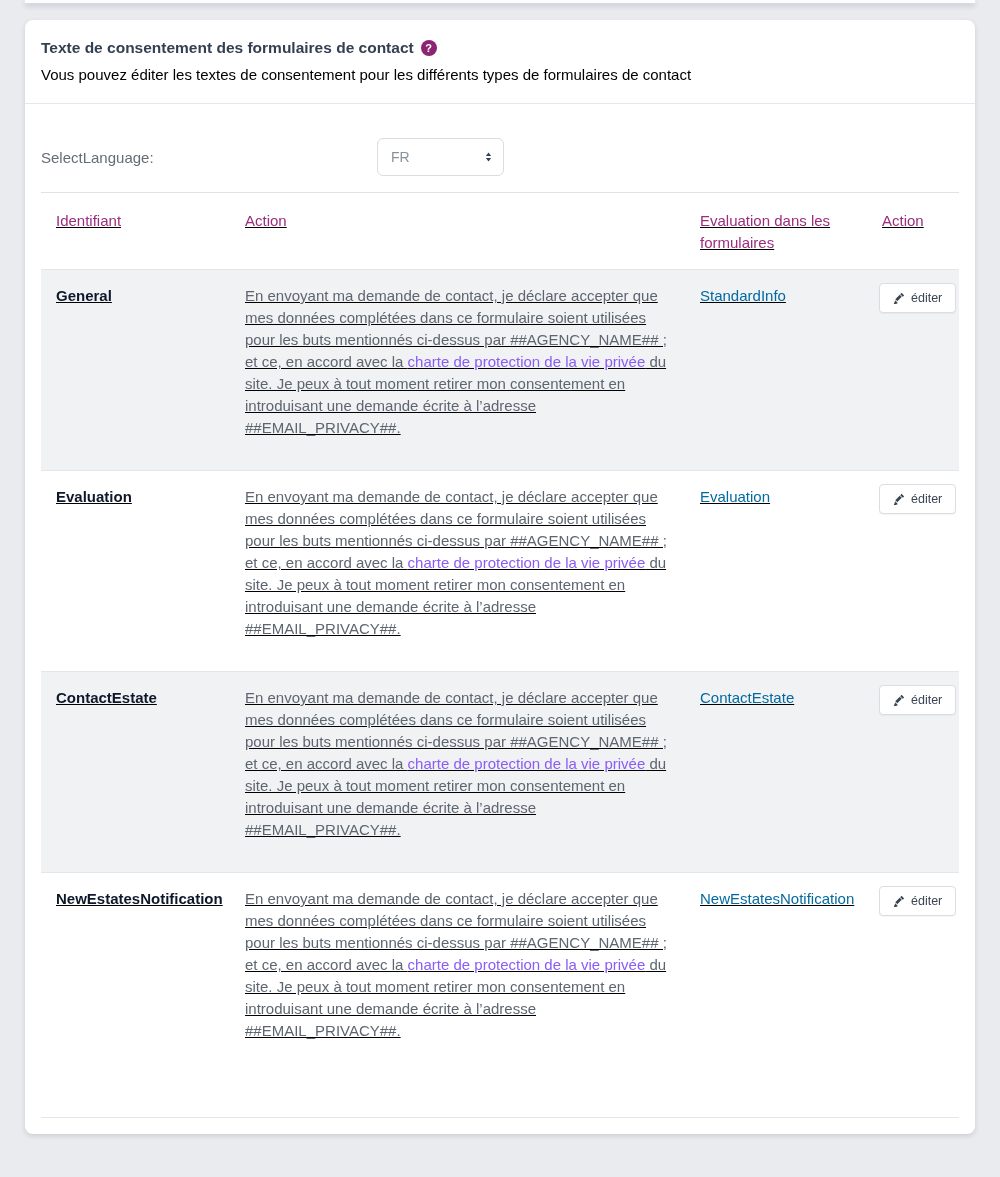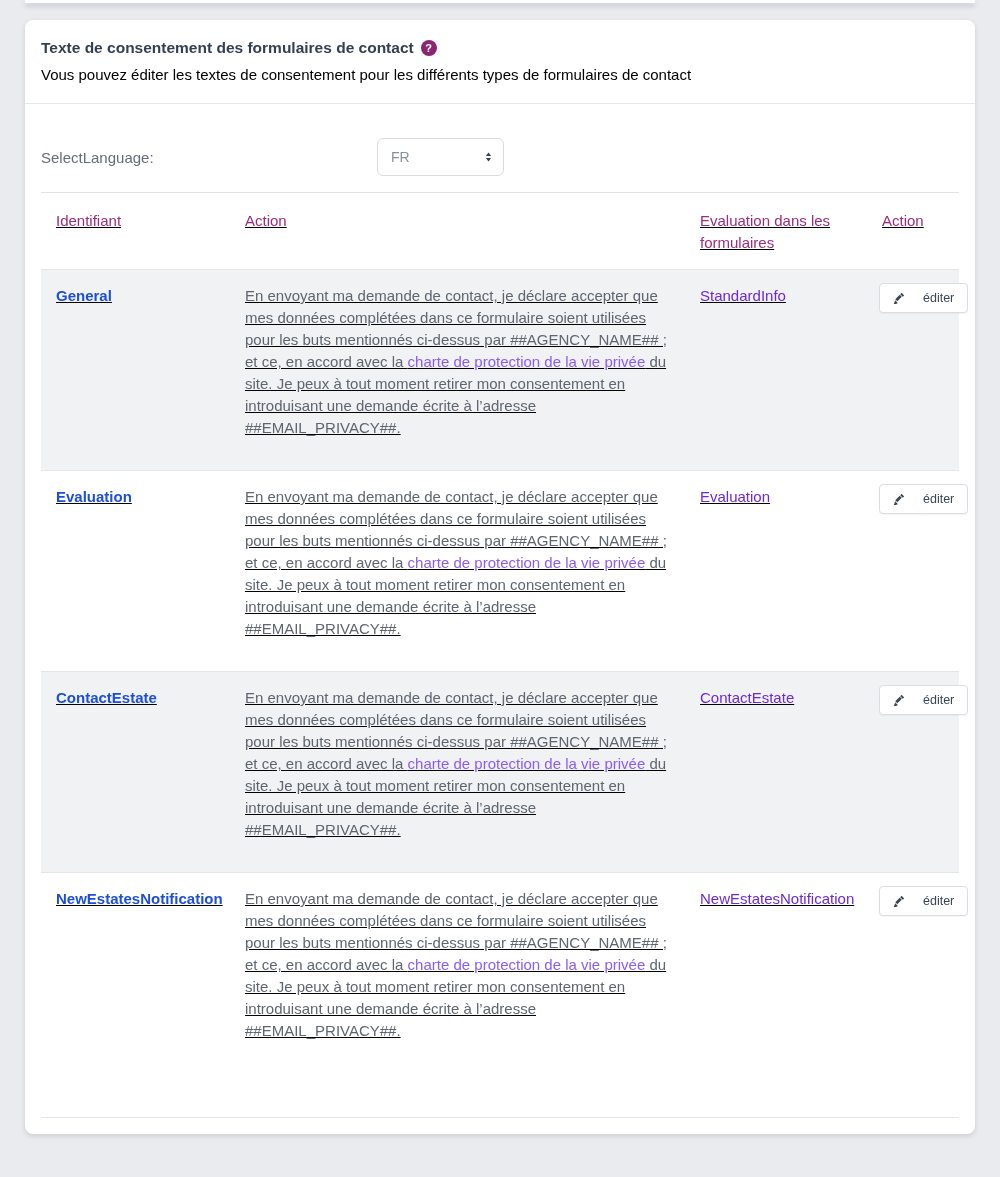--- a/index.html
+++ b/index.html
@@ -89,29 +89,29 @@
   .thead .cell {
     color: #9b2c7e;
     font-size: 15px;
     padding: 17px 15px 15px 15px;
     line-height: 22px;
   }
   .tbody-row { border-top: 1px solid #e4e7ea; min-height: 201px; }
   .tbody-row.striped { background: #f1f2f3; }
   .tbody-row.last { min-height: 245px; }
   .tbody-row .cell { padding: 15px 15px 30px 15px; font-size: 15px; line-height: 22px; }
-  .cell-id { font-weight: bold; color: #1d4ed8; }
+  .cell-id { font-weight: bold; color: #0f172a; }
   .cell-text { color: #5d6670; }
-  .cell-usage { color: #6d28d9; }
+  .cell-usage { color: #0369a1; }
   .privacy-link { color: #8b5cf6; text-decoration: none; cursor: pointer; }
   .cell-action { padding-top: 13px !important; padding-left: 12px !important; }
   .edit-btn {
     display: inline-flex;
     align-items: center;
-    gap: 19px;
+    gap: 7px;
     background: #ffffff;
     border: 1px solid #d9dee3;
     border-radius: 4px;
     padding: 7px 13px;
     font-size: 12.5px;
     color: #3a4554;
     font-family: "Liberation Sans", sans-serif;
     cursor: pointer;
     box-shadow: 0 1px 1px rgba(70,80,95,.06);
   }

